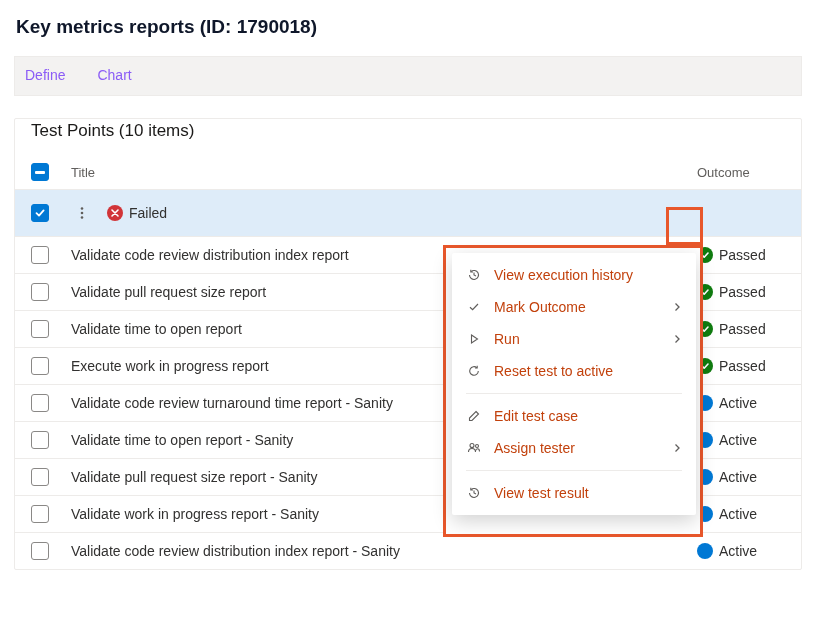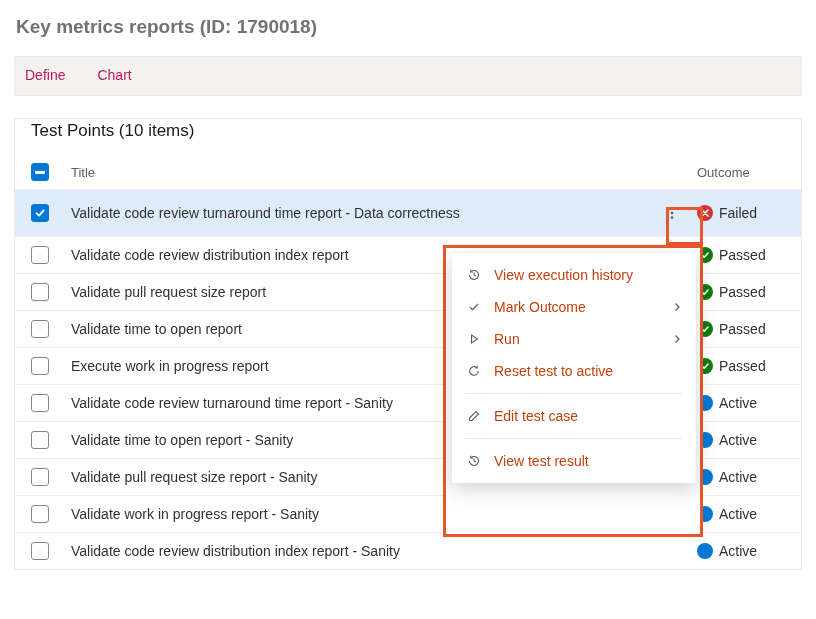--- a/index.html
+++ b/index.html
@@ -9,37 +9,37 @@
       color: #323130;
       background: #ffffff;
       width: 816px;
       height: 619px;
       overflow: hidden;
     }
     .page { padding: 16px 14px; }
     .page-title {
       font-size: 19px;
       font-weight: 600;
-      color: #737373;
+      color: #0f172a;
       margin-bottom: 18px;
       padding-left: 2px;
     }
     .tabbar {
       background: #f3f2f1;
       display: flex;
       gap: 24px;
       padding: 0 6px;
       height: 40px;
       align-items: flex-end;
       margin-bottom: 22px;
       border: 1px solid #edebe9;
     }
     .tab {
       padding: 9px 4px 9px 4px;
-      color: #be185d;
+      color: #8b5cf6;
       cursor: pointer;
       border-bottom: 3px solid transparent;
       font-size: 14px;
     }
     .tab.active {
       font-weight: 600;
       border-bottom-color: #0078d4;
     }
     .panel {
       border: 1px solid #edebe9;
@@ -177,21 +177,20 @@
 
     <div id="rows">
         <div class="row selected">
           <div class="col-check">
             <span class="chk checked">
               <svg width="12" height="12" viewBox="0 0 12 12">
                 <path d="M2.5 6.2 L5 8.6 L9.6 3.4" stroke="#fff" stroke-width="1.8" fill="none" stroke-linecap="round" stroke-linejoin="round"></path>
               </svg>
             </span>
           </div>
-          <div class="col-title">Validate code review turnaround time report - Data correctness</div>
           <div class="col-kebab">
             <button class="kebab-btn">
               <svg width="14" height="14" viewBox="0 0 14 14">
                 <circle cx="7" cy="2.5" r="1.3" fill="#605e5c"></circle>
                 <circle cx="7" cy="7" r="1.3" fill="#605e5c"></circle>
                 <circle cx="7" cy="11.5" r="1.3" fill="#605e5c"></circle>
               </svg>
             </button>
           </div>
           <div class="col-outcome">
@@ -368,20 +367,34 @@
         </div>
         <div class="ctx-divider"></div>
         <div class="ctx-item">
           <span class="ctx-icon">
             <svg width="14" height="14" viewBox="0 0 14 14" fill="none" stroke="#605e5c" stroke-width="1.1">
               <path d="M9 2.5 L11.5 5 L5 11.5 L2.5 11.5 L2.5 9 Z"></path>
             </svg>
           </span>
           <span class="ctx-label">Edit test case</span>
         </div>
+        <div class="ctx-item">
+          <span class="ctx-icon">
+            <svg width="14" height="14" viewBox="0 0 14 14" fill="none" stroke="#605e5c" stroke-width="1.1">
+              <circle cx="5" cy="4.5" r="2"></circle>
+              <path d="M1.5 11 C1.5 8.8 3 7.5 5 7.5 C7 7.5 8.5 8.8 8.5 11"></path>
+              <circle cx="10" cy="5" r="1.5"></circle>
+              <path d="M8.5 10 C8.8 8.6 9.5 7.8 10.5 7.8 C11.6 7.8 12.5 8.8 12.5 10.5"></path>
+            </svg>
+          </span>
+          <span class="ctx-label">Assign tester</span>
+          <span class="ctx-chevron"><svg width="10" height="10" viewBox="0 0 10 10" fill="none" stroke="#605e5c" stroke-width="1.3">
+              <path d="M3.5 1.5 L7 5 L3.5 8.5"></path>
+            </svg></span>
+        </div>
         <div class="ctx-divider"></div>
         <div class="ctx-item">
           <span class="ctx-icon">
             <svg width="14" height="14" viewBox="0 0 14 14" fill="none" stroke="#605e5c" stroke-width="1.1">
               <path d="M2.5 7 A4.5 4.5 0 1 0 4 3.6"></path>
               <path d="M3.8 1.8 L3.8 4 L6 4"></path>
               <path d="M7 4.5 L7 7 L9 8"></path>
             </svg>
           </span>
           <span class="ctx-label">View test result</span>

